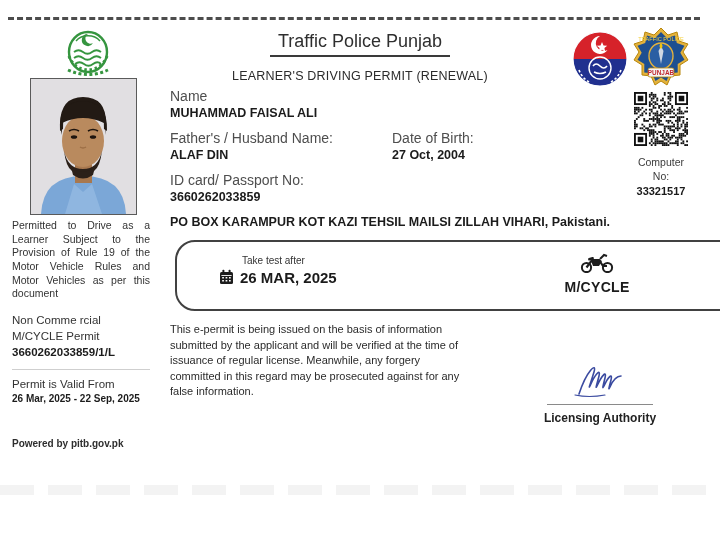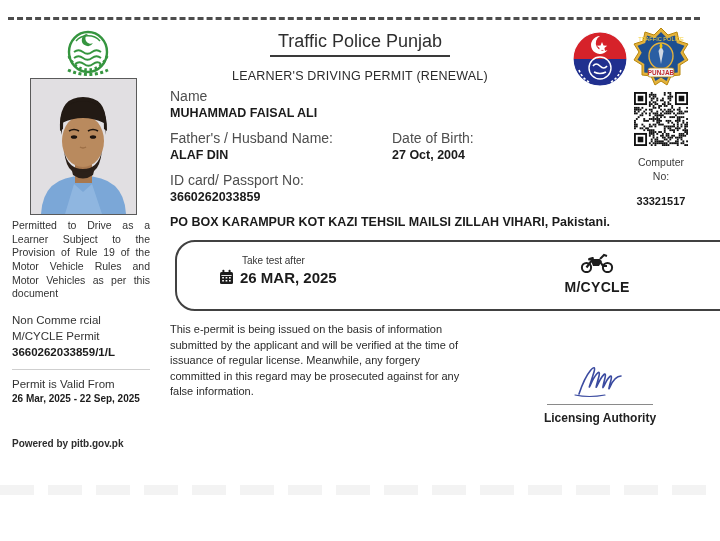--- a/index.html
+++ b/index.html
@@ -35,21 +35,21 @@
   .lbl { font-size:14px; color:#4e4e4e; margin-bottom:2px; }
   .val { font-size:12.5px; font-weight:bold; color:#1b1b1b; }
   .field-row { display:flex; margin-top:10px; }
   .field-row .col1 { width:222px; }
   .field { margin-top:10px; }
   .address-val { width:452px; line-height:1.35; }
 
   
   .qr-block { position:absolute; left:624px; top:92px; width:74px; text-align:center; }
   .qr-label { margin:5px auto 0 auto; width:62px; font-size:10.5px; color:#3c3c3c; line-height:1.35; }
-  .qr-value { margin-top:12px; font-size:11px; font-weight:bold; color:#1b1b1b; }
+  .qr-value { margin-top:2px; font-size:11px; font-weight:bold; color:#1b1b1b; }
 
   
   .test-box { position:absolute; left:175px; top:240px; width:587px; height:71px; border:2px solid #414141; border-radius:20px; }
   .test-left { position:absolute; left:42px; top:13px; }
   .take-label { font-size:10px; color:#333; margin-left:23px; }
   .take-row { display:flex; align-items:flex-start; gap:6px; margin-top:3px; }
   .take-date { font-size:15px; font-weight:bold; color:#1b1b1b; }
   .vehicle { position:absolute; left:378px; top:10px; width:84px; text-align:center; }
   .vehicle-label { font-size:14px; font-weight:bold; color:#1b1b1b; margin-top:2px; letter-spacing:.3px; }
 

